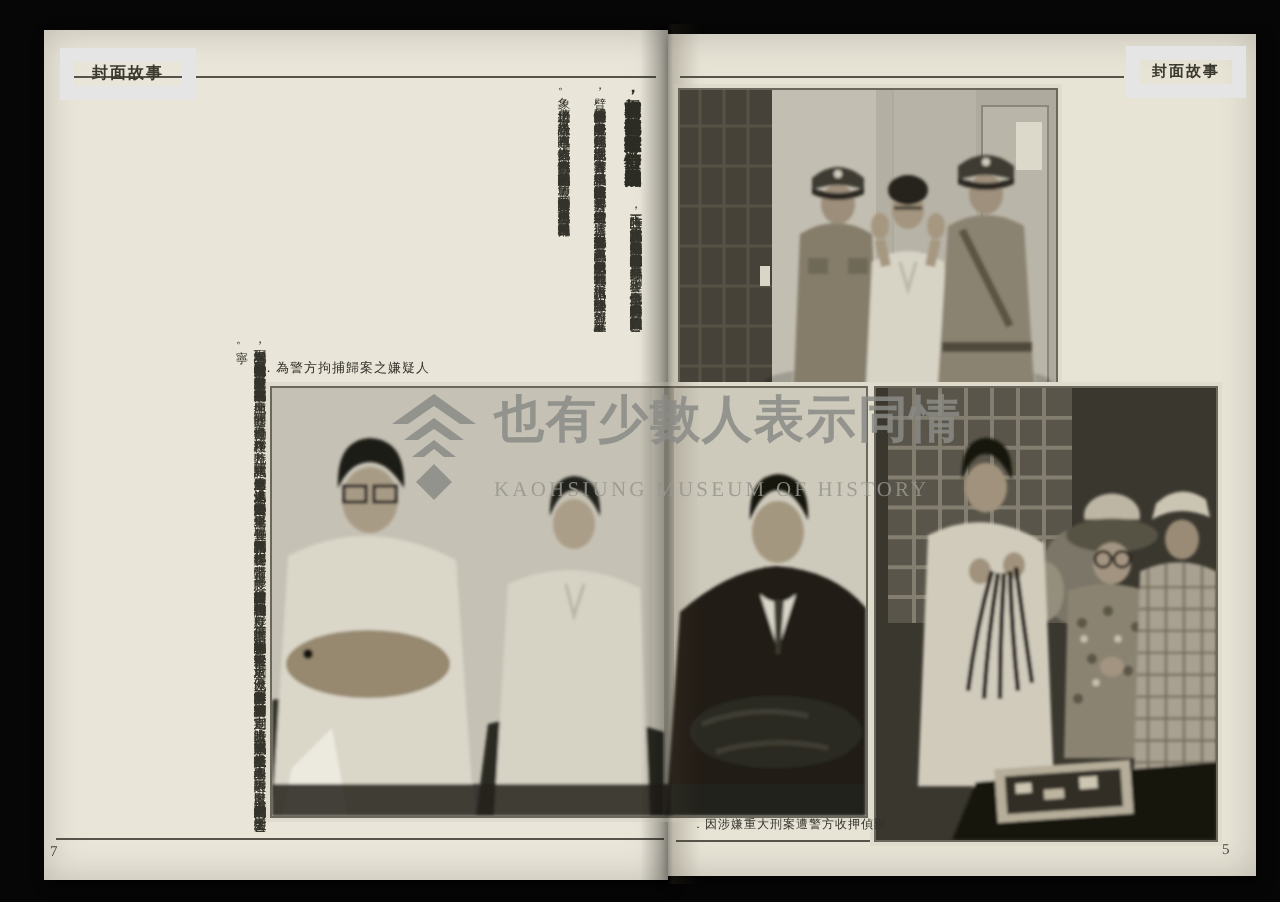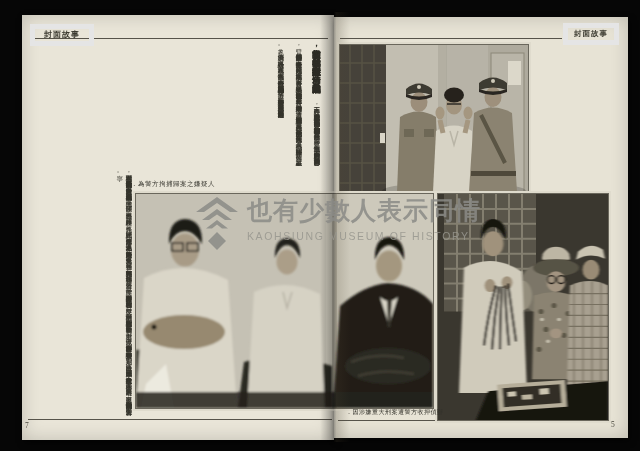--- a/index.html
+++ b/index.html
@@ -1,20 +1,20 @@
 <!DOCTYPE html>
 <html><head>
 <meta charset="utf-8">
 <style>
   html,body{margin:0;padding:0;background:#060606;width:640px;height:451px;overflow:hidden;}
   #canvas{position:relative;width:640px;height:451px;background:#060606;font-family:"Liberation Serif",serif;}
   .page{position:absolute;box-shadow:inset 0 0 18px rgba(0,0,0,.18), 2px 3px 6px rgba(0,0,0,.6);}
   #page-left{left:22px;top:15px;width:312px;height:425px;background:#e9e5d8;}
   #page-right{left:334px;top:17px;width:294px;height:421px;background:#e7e3d5;}
-  .section-label{position:absolute;border:5px solid #e5e5e5;color:#3a392f;background:transparent;
+  .section-label{position:absolute;border:7px solid #e5e5e5;color:#3a392f;background:transparent;
     font-size:8px;line-height:12px;text-align:center;letter-spacing:1px;font-weight:bold;z-index:12;}
   .rule{position:absolute;background:#56534a;height:1px;z-index:11;}
   .vtext{position:absolute;writing-mode:vertical-rl;text-orientation:upright;overflow:hidden;
     color:#35342c;z-index:10;}
   #text-top{left:40px;top:43px;width:286px;height:123px;}
   #text-top .intro{font-size:8.5px;line-height:12.5px;font-weight:bold;color:#2d2c25;}
   #text-top .bodytext{font-size:6.3px;line-height:8.8px;}
   #text-bottom{left:29px;top:170px;width:105px;height:246px;font-size:6.3px;line-height:9px;}
   .caption{position:absolute;color:#33322b;font-size:6.5px;letter-spacing:.5px;z-index:12;white-space:nowrap;}
   .pagenum{position:absolute;color:#45443a;font-size:7.5px;z-index:12;}
@@ -22,22 +22,22 @@
   .photo svg{display:block;width:100%;height:100%;}
   #photo-escort{left:339px;top:44px;width:188px;height:147px;}
   #photo-three-men{left:135px;top:193px;width:297px;height:214px;}
   #photo-group{left:437px;top:193px;width:170px;height:226px;}
   #gutter{position:absolute;left:320px;top:12px;width:30px;height:430px;z-index:40;pointer-events:none;
     background:linear-gradient(90deg,rgba(0,0,0,0) 0%,rgba(0,0,0,.30) 45%,rgba(80,70,50,.18) 55%,rgba(0,0,0,0) 100%);}
   #watermark{position:absolute;left:196px;top:197px;z-index:50;display:flex;align-items:flex-start;opacity:.85;pointer-events:none;}
   #watermark .wm-texts{margin-left:9px;}
   #wm-zh{font-family:"Liberation Sans",sans-serif;font-weight:bold;font-size:25px;line-height:27px;
     letter-spacing:1px;color:#8b8b87;white-space:nowrap;}
-  #wm-en{font-family:Liberation Sans, sans-serif;font-size:10.5px;letter-spacing:1.6px;color:#98978f;
-    white-space:nowrap;margin-top:6px;}
+  #wm-en{font-family:Liberation Serif, serif;font-size:10.5px;letter-spacing:1.6px;color:#98978f;
+    white-space:nowrap;margin-top:16px;}
 </style>
 </head>
 <body>
 
 <div id="canvas">
 
   <div class="page" id="page-left"></div>
   <div class="page" id="page-right"></div>
 
   <div class="section-label" style="left:30px;top:24px;width:54px;height:12px;">封面故事</div>

